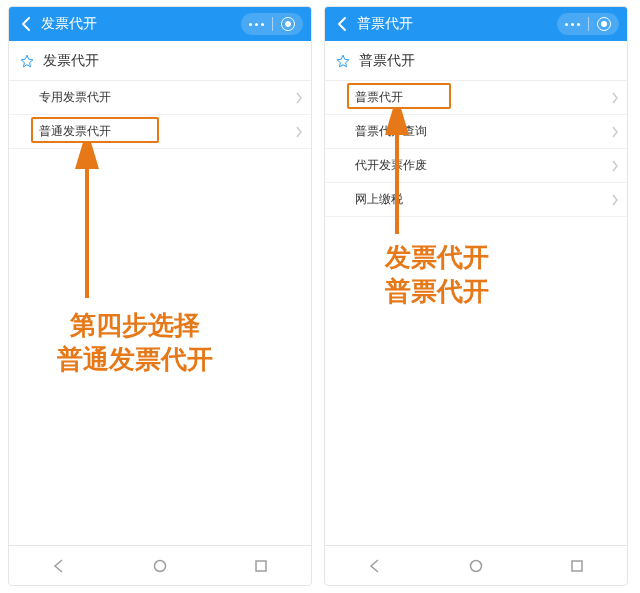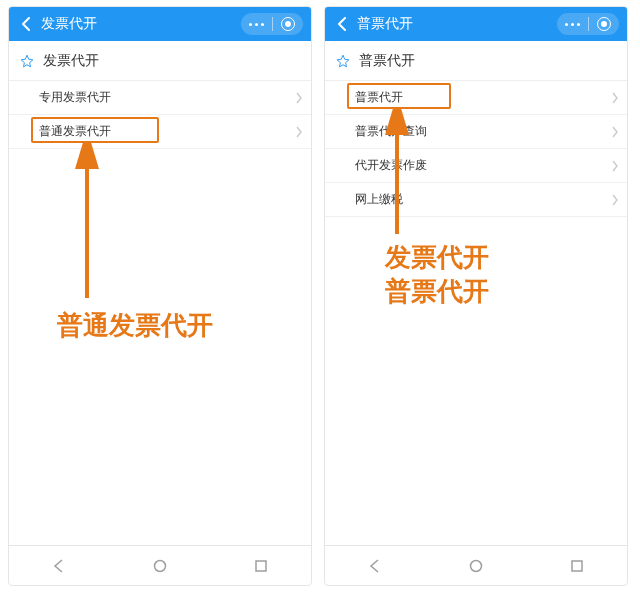--- a/index.html
+++ b/index.html
@@ -177,20 +177,21 @@
       <div class="hl-box" style="left:22px; top:36px; width:128px; height:26px;"></div>
       <svg class="arrow" style="left:60px; top:62px;" width="36" height="160" viewBox="0 0 36 160">
         <defs>
             <marker id="ahL" markerWidth="10" markerHeight="10" refX="5" refY="3" orient="auto">
           <path d="M0,0 L10,3 L0,6 z" fill="#e67817"></path>
             </marker>
           </defs>
         <line x1="18" y1="155" x2="18" y2="6" stroke="#e67817" stroke-width="4" marker-end="url(#ahL)"></line>
       </svg>
       <div class="caption" style="left:48px; top:228px;">
+        <div>第四步选择</div>
         <div>普通发票代开</div>
       </div>
     </div>
 
     <div class="navbar">
       <span class="navbtn">
           <svg width="16" height="16" viewBox="0 0 16 16">
             <path d="M11 2 4 8l7 6" fill="none" stroke="#9e9e9e" stroke-width="1.5"></path>
           </svg>
         </span>

